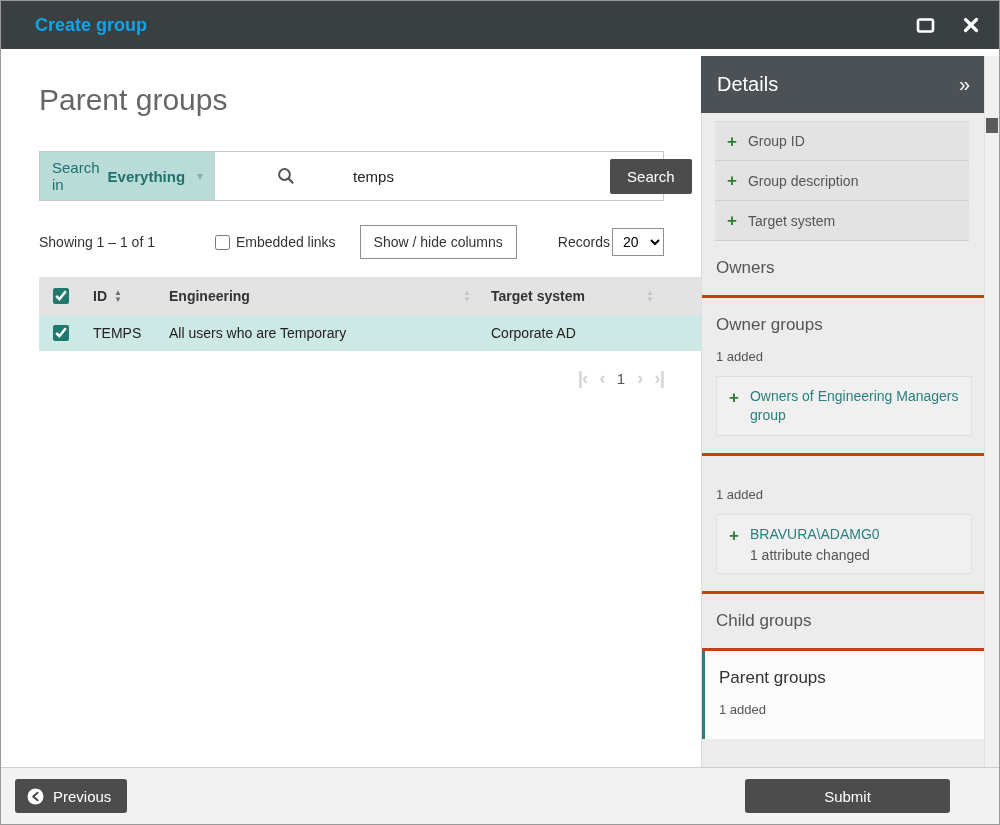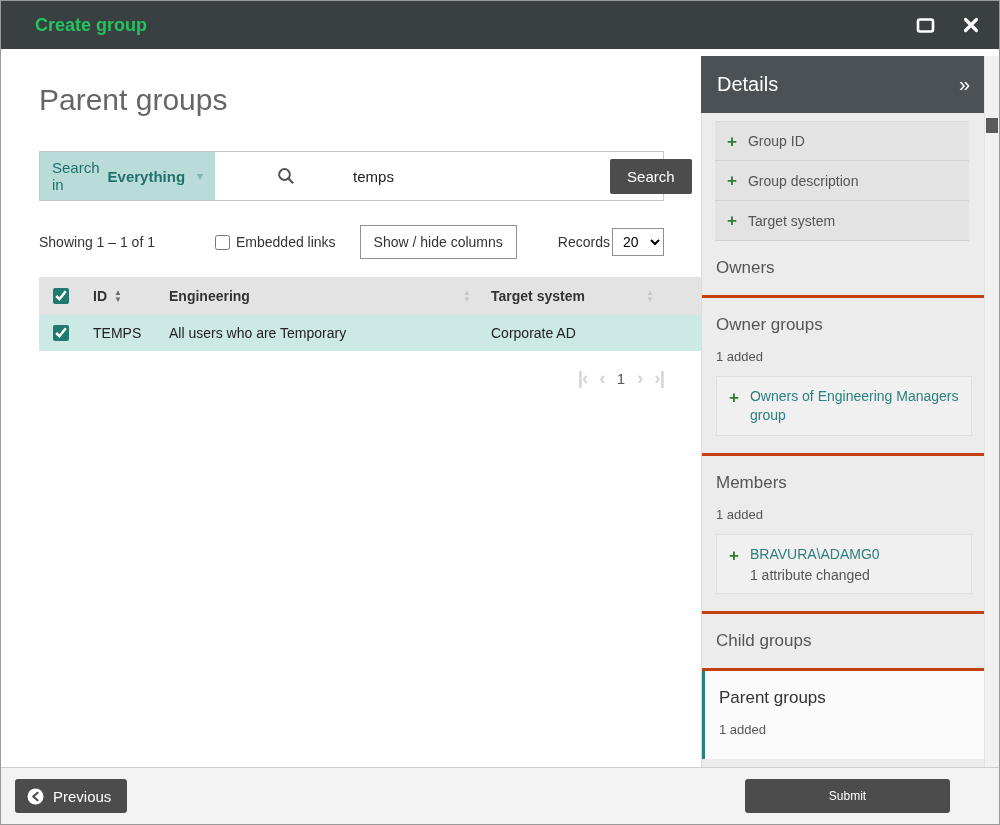--- a/index.html
+++ b/index.html
@@ -5,21 +5,21 @@
   html,body{margin:0;padding:0;}
   body{
     width:1000px;height:825px;position:relative;overflow:hidden;
     background:#fff;font-family:"Liberation Sans",sans-serif;
     border:1px solid #9a9a9a;box-sizing:border-box;
   }
 
   
   .titlebar{position:absolute;top:0;left:0;right:0;height:48px;background:#3a3f41;
     display:flex;align-items:center;padding:0 20px 0 34px;box-sizing:border-box;}
-  .titlebar-title{color:#22c55e;font-size:18px;font-weight:700;}
+  .titlebar-title{color:#0ea5e9;font-size:18px;font-weight:700;}
   .titlebar-icons{margin-left:auto;display:flex;align-items:center;gap:28px;}
   .win-icon{display:inline-flex;cursor:pointer;}
 
   
   .main{position:absolute;top:48px;left:0;width:700px;bottom:57px;background:#fff;overflow:hidden;}
   .page-title{margin:34px 0 0 38px;font-size:30px;font-weight:400;color:#666;}
 
   .search-bar{margin:34px 0 0 38px;width:625px;height:50px;border:1px solid #c6c6c6;
     display:flex;align-items:center;box-sizing:border-box;background:#fff;gap:48px;}
   .scope-select{height:100%;background:#b9dcd9;color:#20706c;display:flex;align-items:center;
@@ -97,21 +97,21 @@
     border-left:1px solid #e2e2e2;box-sizing:border-box;}
   .scroll-thumb{margin-top:62px;margin-left:1px;width:12px;height:15px;background:#5a5a5a;cursor:pointer;}
 
   
   .footer{position:absolute;left:0;right:0;bottom:0;height:57px;background:#f3f3f3;
     border-top:1px solid #cfcfcf;box-sizing:border-box;}
   .prev-btn{position:absolute;left:14px;top:11px;height:34px;background:#4c4c4c;color:#fff;
     border:none;border-radius:3px;padding:0 16px 0 12px;display:flex;align-items:center;gap:9px;
     font-size:15px;cursor:pointer;font-family:inherit;}
   .submit-btn{position:absolute;right:49px;top:11px;width:205px;height:34px;background:#4c4c4c;
-    color:#fff;border:none;border-radius:3px;font-size:12px;cursor:pointer;font-family:inherit;}
+    color:#fff;border:none;border-radius:3px;font-size:15px;cursor:pointer;font-family:inherit;}
 </style>
 </head>
 <body>
 
 <div class="titlebar">
   <span class="titlebar-title">Create group</span>
   <div class="titlebar-icons">
     <span class="win-icon">
       <svg width="19" height="17" viewBox="0 0 19 17">
           <rect x="2" y="2.5" width="15" height="12" rx="2" fill="none" stroke="#fff" stroke-width="2.6"></rect>
@@ -246,21 +246,20 @@
   <div class="section">
     <div class="section-title">Owner groups</div>
     <div class="added-count">1 added</div>
     <div class="item-box">
       <span class="plus">+</span>
       <span class="item-link">Owners of Engineering Managers group</span>
     </div>
   </div>
 
   <div class="section">
-    <div class="section-title">Members</div>
     <div class="added-count">1 added</div>
     <div class="item-box">
       <span class="plus">+</span>
       <span>
         <span class="item-link">BRAVURA\ADAMG0</span>
         <div class="item-note">1 attribute changed</div>
       </span>
     </div>
   </div>
 

